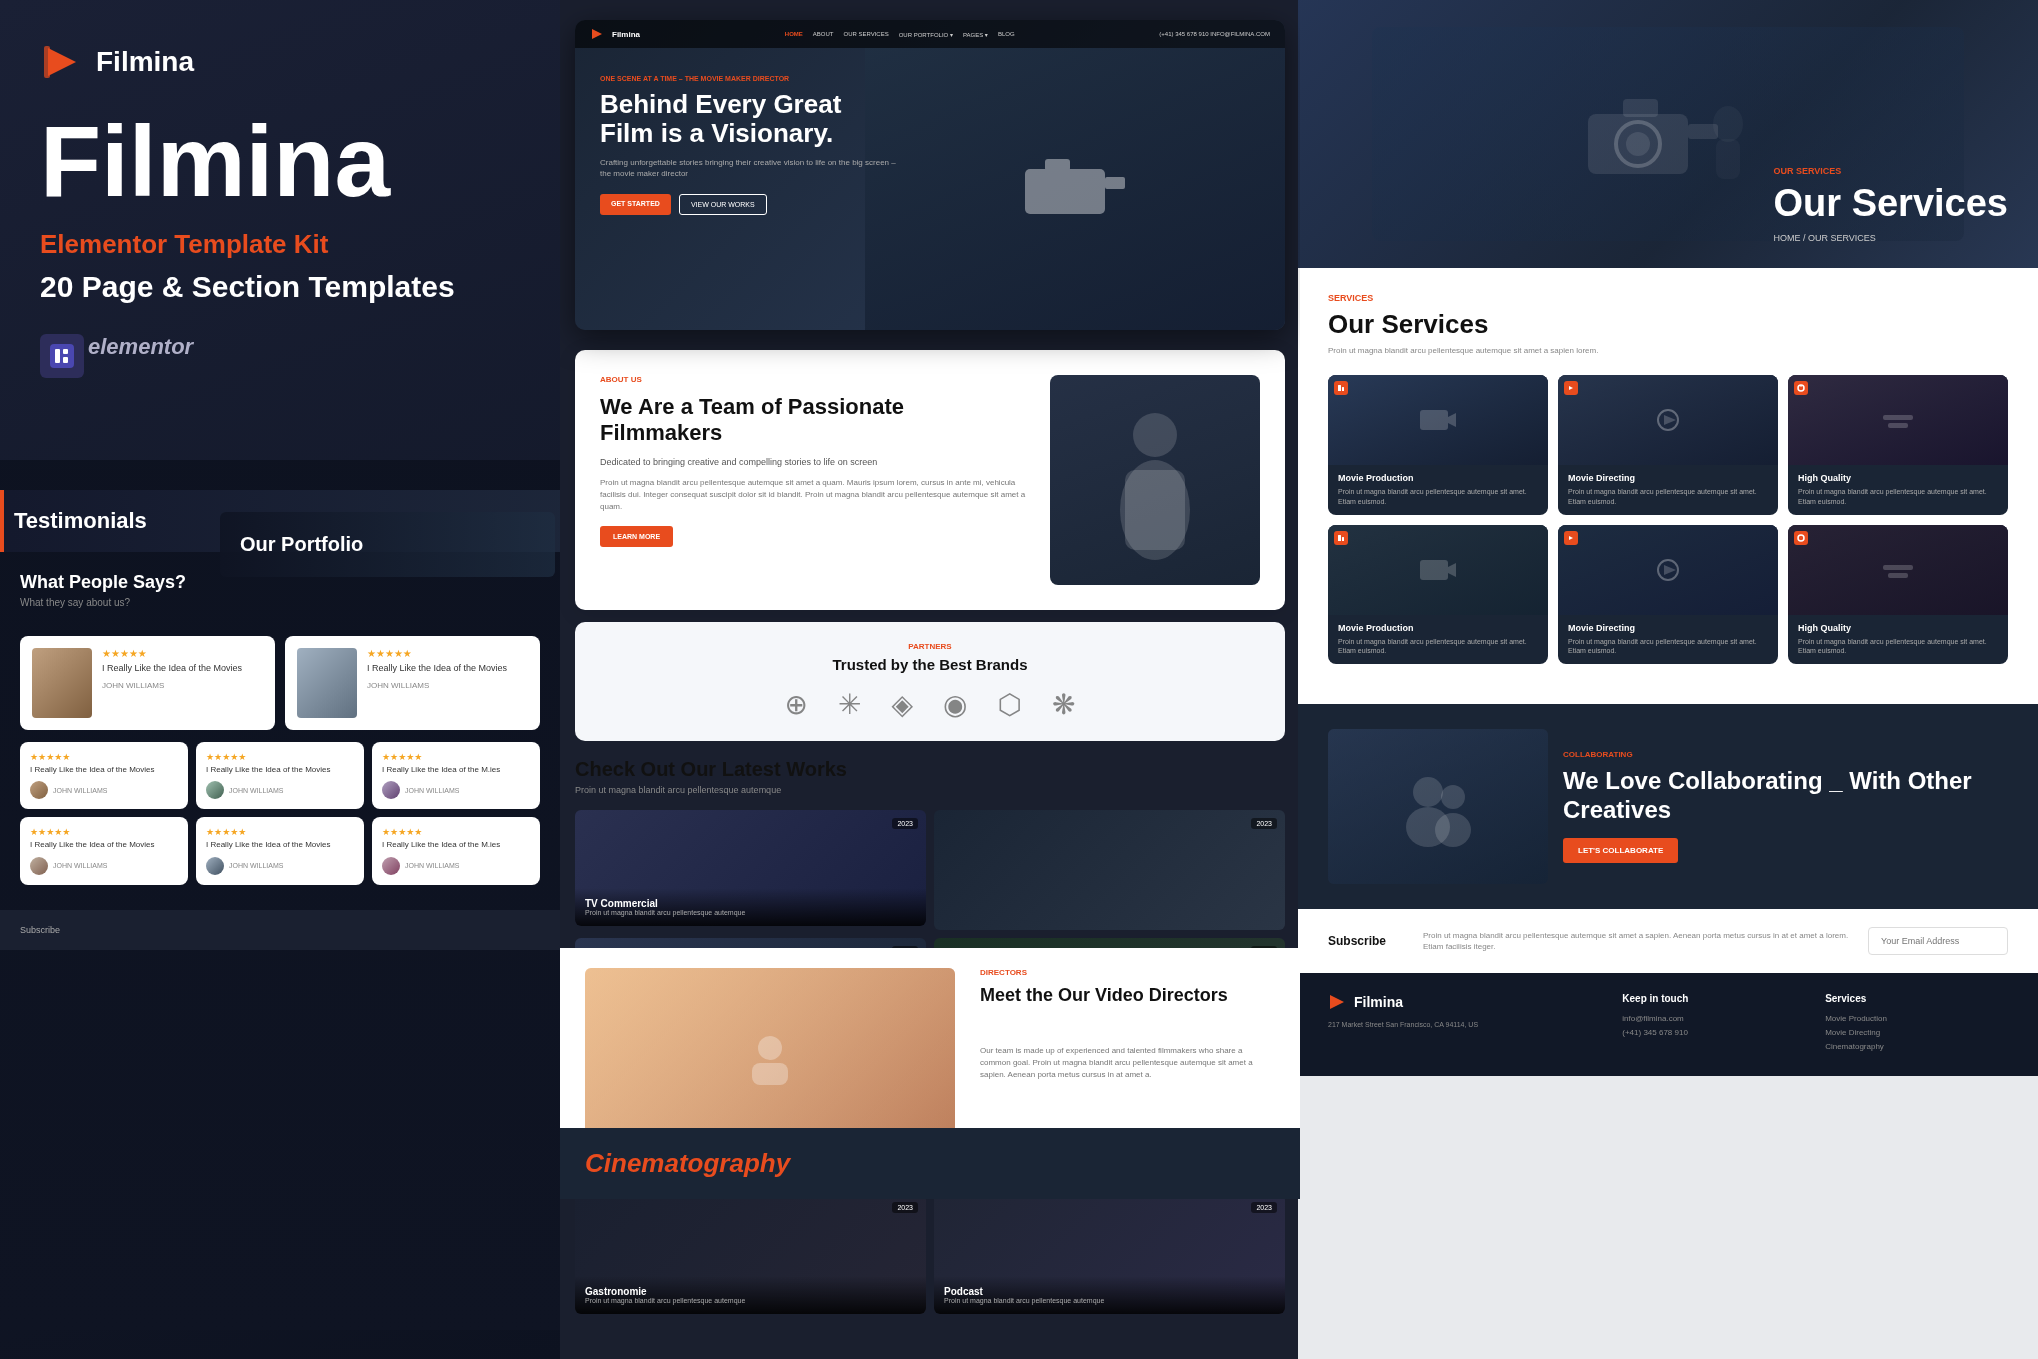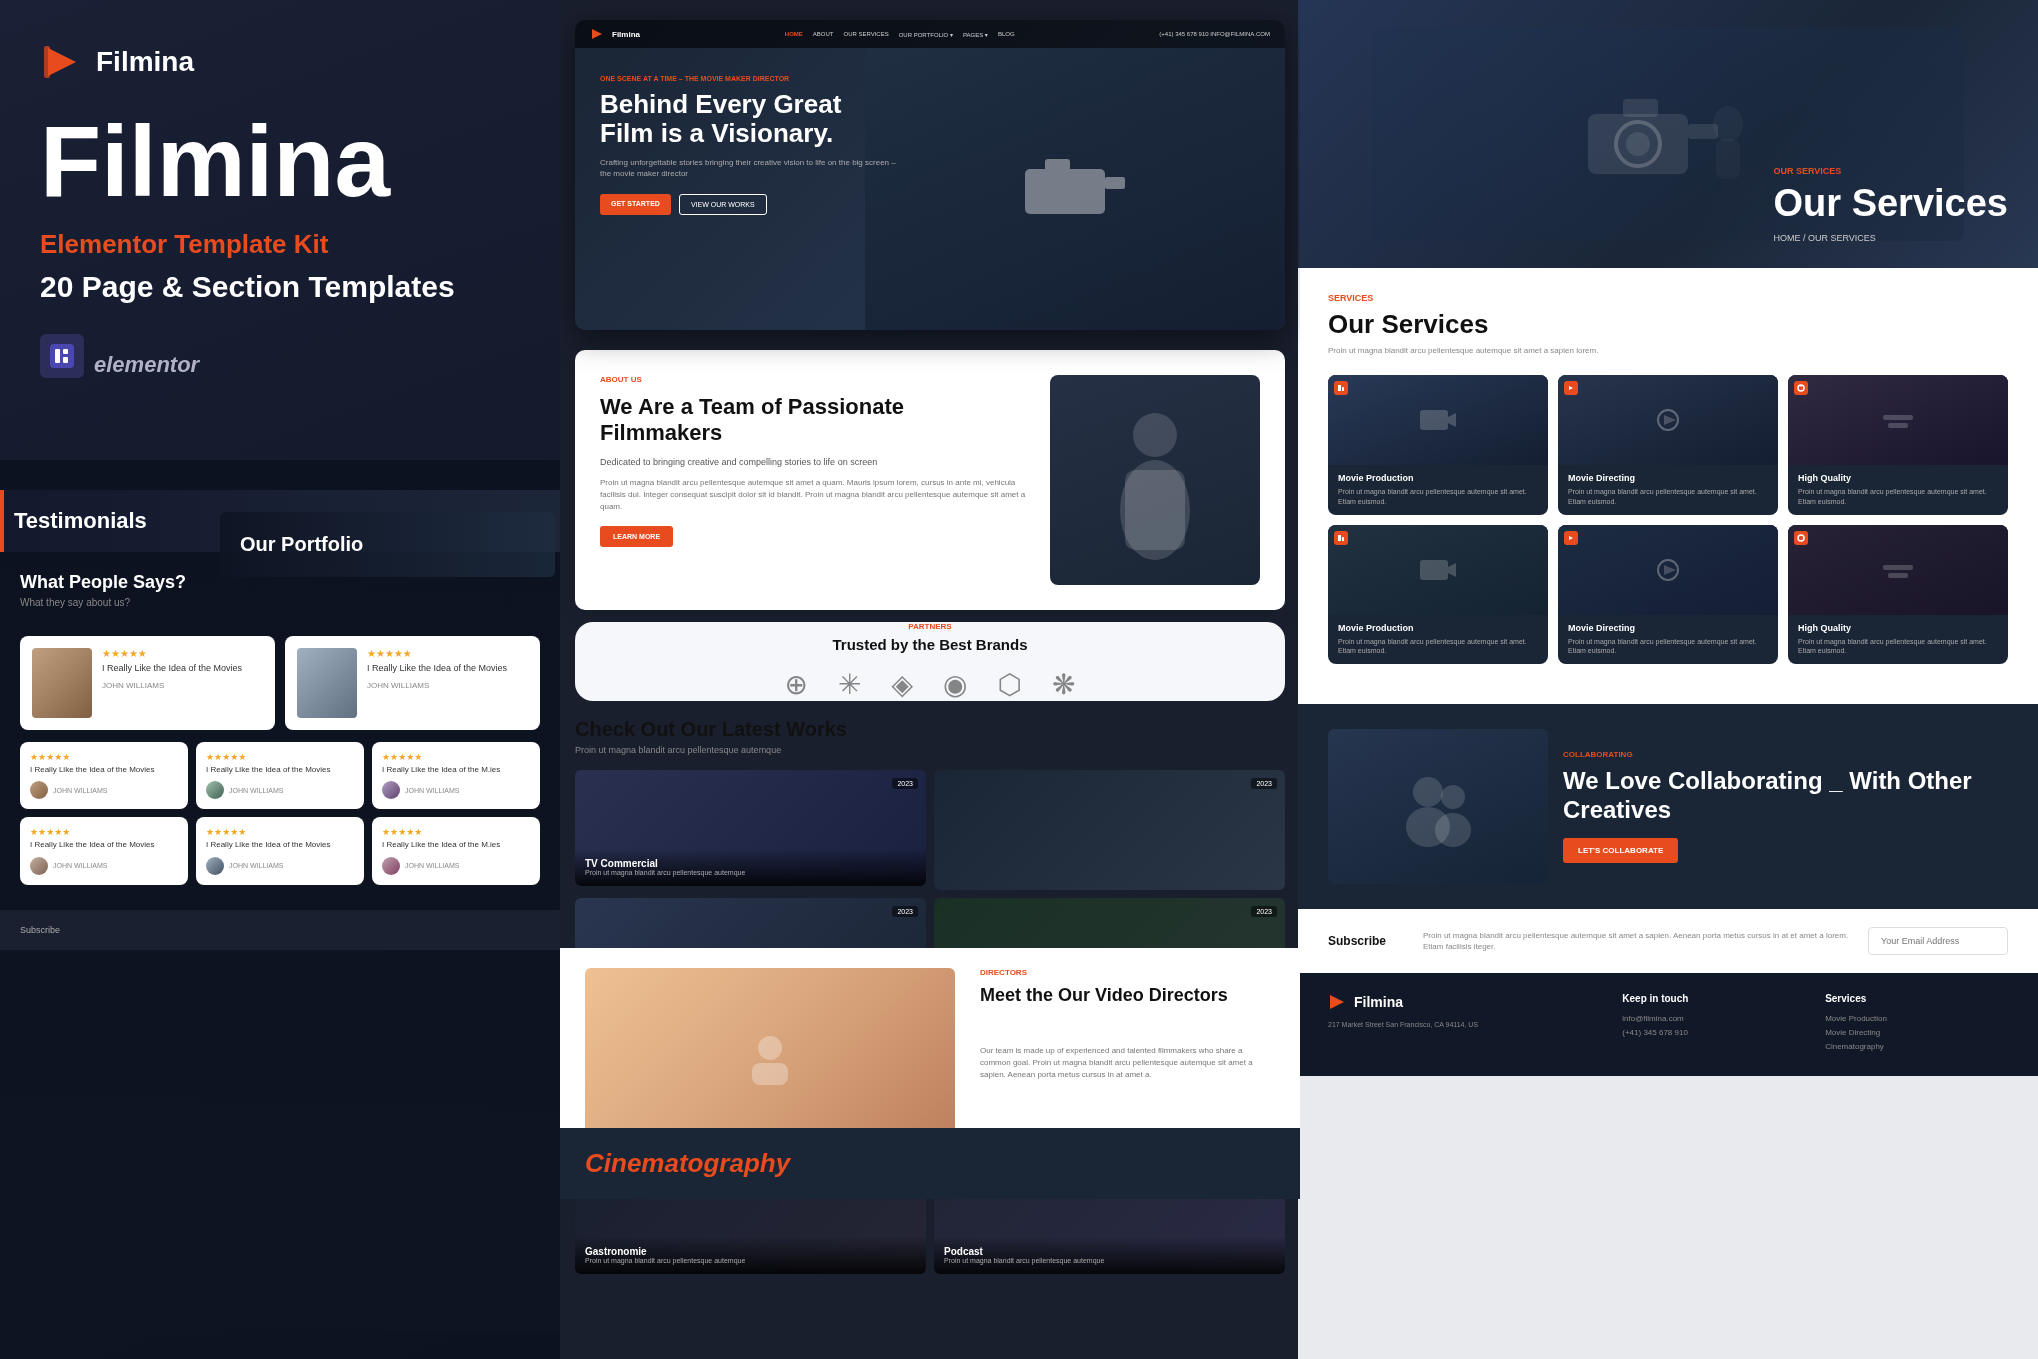--- a/index.html
+++ b/index.html
@@ -55,22 +55,22 @@
 
     .subtitle-white {
       color: #fff;
       font-size: 30px;
       font-weight: 700;
       padding: 0 40px 30px;
     }
 
     .elementor-badge {
       display: flex;
-      align-items: flex-end;
-      gap: 10px;
+      align-items: flex-start;
+      gap: 4px;
       padding: 0 40px 40px;
     }
     .elementor-icon-box {
       background: #2d2d5a;
       border-radius: 6px;
       padding: 8px;
       display: flex;
       align-items: center;
       justify-content: center;
     }
@@ -288,21 +288,21 @@
 
         <svg width="100" height="160" viewBox="0 0 100 160" fill="rgba(255,255,255,0.15)">
           <circle cx="50" cy="35" r="22"></circle>
           <ellipse cx="50" cy="110" rx="35" ry="50"></ellipse>
           <rect x="20" y="70" width="60" height="80" rx="10"></rect>
         </svg>
       </div>
     </div>
   </div>
 
-  <div style="margin:0 15px 12px;background:#f5f7fa;border-radius:18px;text-align:center;">
+  <div style="margin:0 15px 12px;background:#f5f7fa;border-radius:10px;padding:20px;text-align:center;">
     <p style="color:#e84c1e;font-size:8px;font-weight:700;text-transform:uppercase;margin-bottom:5px;">PARTNERS</p>
     <h4 style="color:#111;font-size:15px;font-weight:700;margin-bottom:15px;">Trusted by the Best Brands</h4>
     <div style="display:flex;justify-content:center;gap:30px;align-items:center;">
       <span style="font-size:28px;color:#555;opacity:0.7;">⊕</span>
       <span style="font-size:28px;color:#555;opacity:0.7;">✳</span>
       <span style="font-size:28px;color:#555;opacity:0.7;">◈</span>
       <span style="font-size:28px;color:#555;opacity:0.7;">◉</span>
       <span style="font-size:28px;color:#555;opacity:0.7;">⬡</span>
       <span style="font-size:28px;color:#555;opacity:0.7;">❋</span>
     </div>

